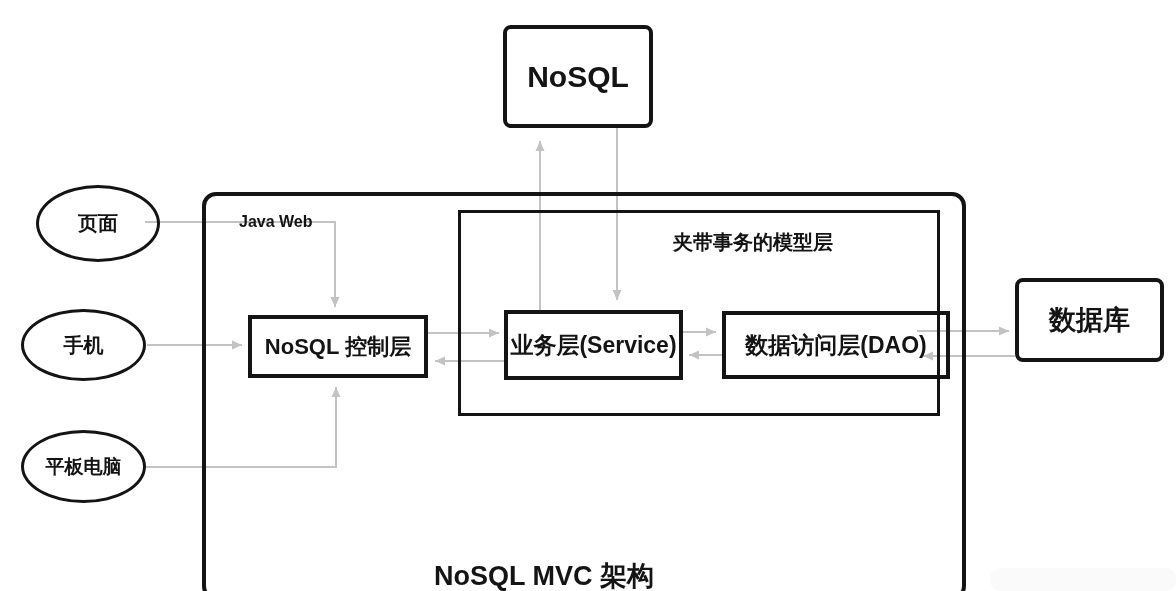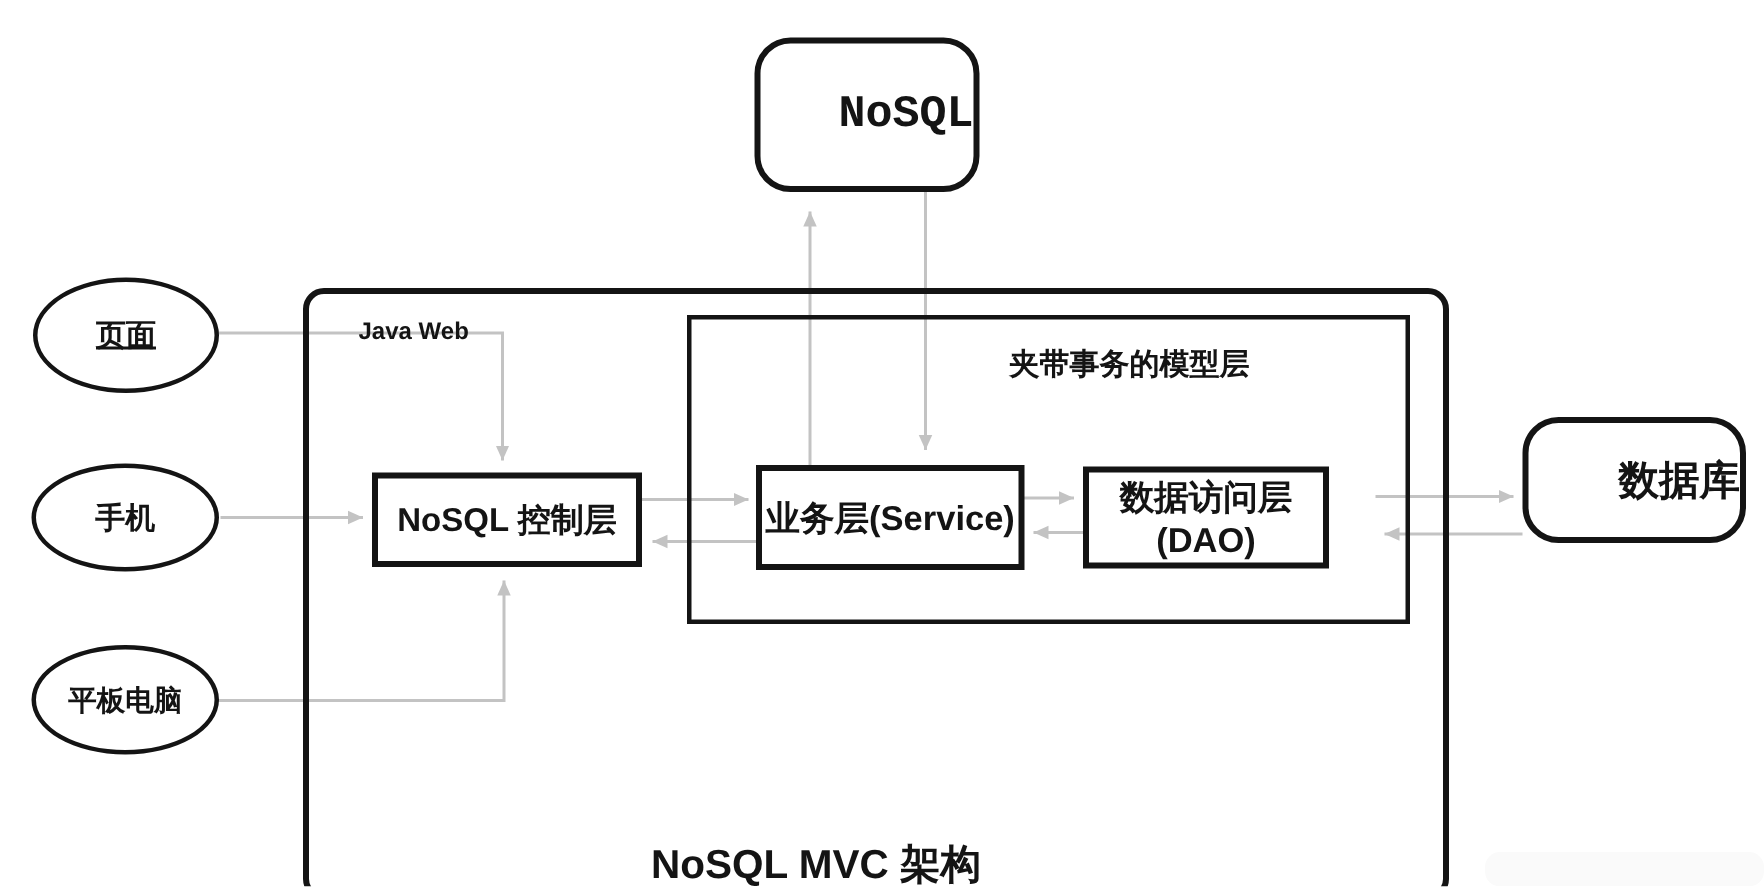--- a/index.html
+++ b/index.html
@@ -7,22 +7,22 @@
     position:relative;width:1176px;height:591px;background:#ffffff;overflow:hidden;
     font-family:"Liberation Sans","DejaVu Sans",sans-serif;color:#141414;
   }
   .connectors{position:absolute;left:0;top:0;width:1176px;height:591px;z-index:1;}
   .node,.region{position:absolute;box-sizing:border-box;background:transparent;z-index:2;}
   .rect-node{
     border:4px solid #141414;display:flex;align-items:center;justify-content:center;
     font-weight:bold;text-align:center;background:#ffffff00;
   }
   .rounded-node{
-    border:4px solid #141414;border-radius:24px;display:flex;align-items:center;justify-content:flex-end;
-    font-weight:bold;text-align:center;font-family:Liberation Mono, monospace;
+    border:4px solid #141414;border-radius:8px;display:flex;align-items:center;justify-content:center;
+    font-weight:bold;text-align:center;
   }
   .ellipse-node{
     border:3px solid #141414;border-radius:50%;display:flex;align-items:center;justify-content:center;
     font-weight:bold;text-align:center;
   }
   .outer-region{border:4px solid #141414;border-radius:14px;margin-top:40px;}
   .inner-region{border:3px solid #141414;}
   .region-label{position:absolute;font-weight:bold;white-space:nowrap;}
   .lbl-java-web{left:33px;top:17px;font-size:16px;}
   .lbl-model{left:212px;top:16px;font-size:20px;}
@@ -76,33 +76,33 @@
   </div>
 
   <div class="node rounded-node fs30" style="left:503px;top:25px;width:150px;height:103px;">
     <span>NoSQL</span>
   </div>
 
   <div class="node rounded-node fs27" style="left:1015px;top:278px;width:149px;height:84px;">
     <span>数据库</span>
   </div>
 
-  <div class="node ellipse-node fs20" style="left:22px;top:185px;width:124px;height:77px;text-decoration:underline;">
+  <div class="node ellipse-node fs20" style="left:36px;top:185px;width:124px;height:77px;">
     <span>页面</span>
   </div>
   <div class="node ellipse-node fs20" style="left:21px;top:309px;width:125px;height:72px;font-family:Liberation Mono, monospace;">
     <span>手机</span>
   </div>
   <div class="node ellipse-node fs19" style="left:21px;top:430px;width:125px;height:73px;">
     <span>平板电脑</span>
   </div>
 
   <div class="node rect-node fs22" style="left:248px;top:315px;width:180px;height:63px;">
     <span>NoSQL 控制层</span>
   </div>
   <div class="node rect-node fs23" style="left:504px;top:310px;width:179px;height:70px;">
     <span>业务层(Service)</span>
   </div>
-  <div class="node rect-node fs23" style="left:722px;top:311px;width:164px;height:68px;">
+  <div class="node rect-node fs23" style="left:722px;top:311px;width:228px;height:68px;">
     <span>数据访问层(DAO)</span>
   </div>
 
 </div>
 
 </body></html>

